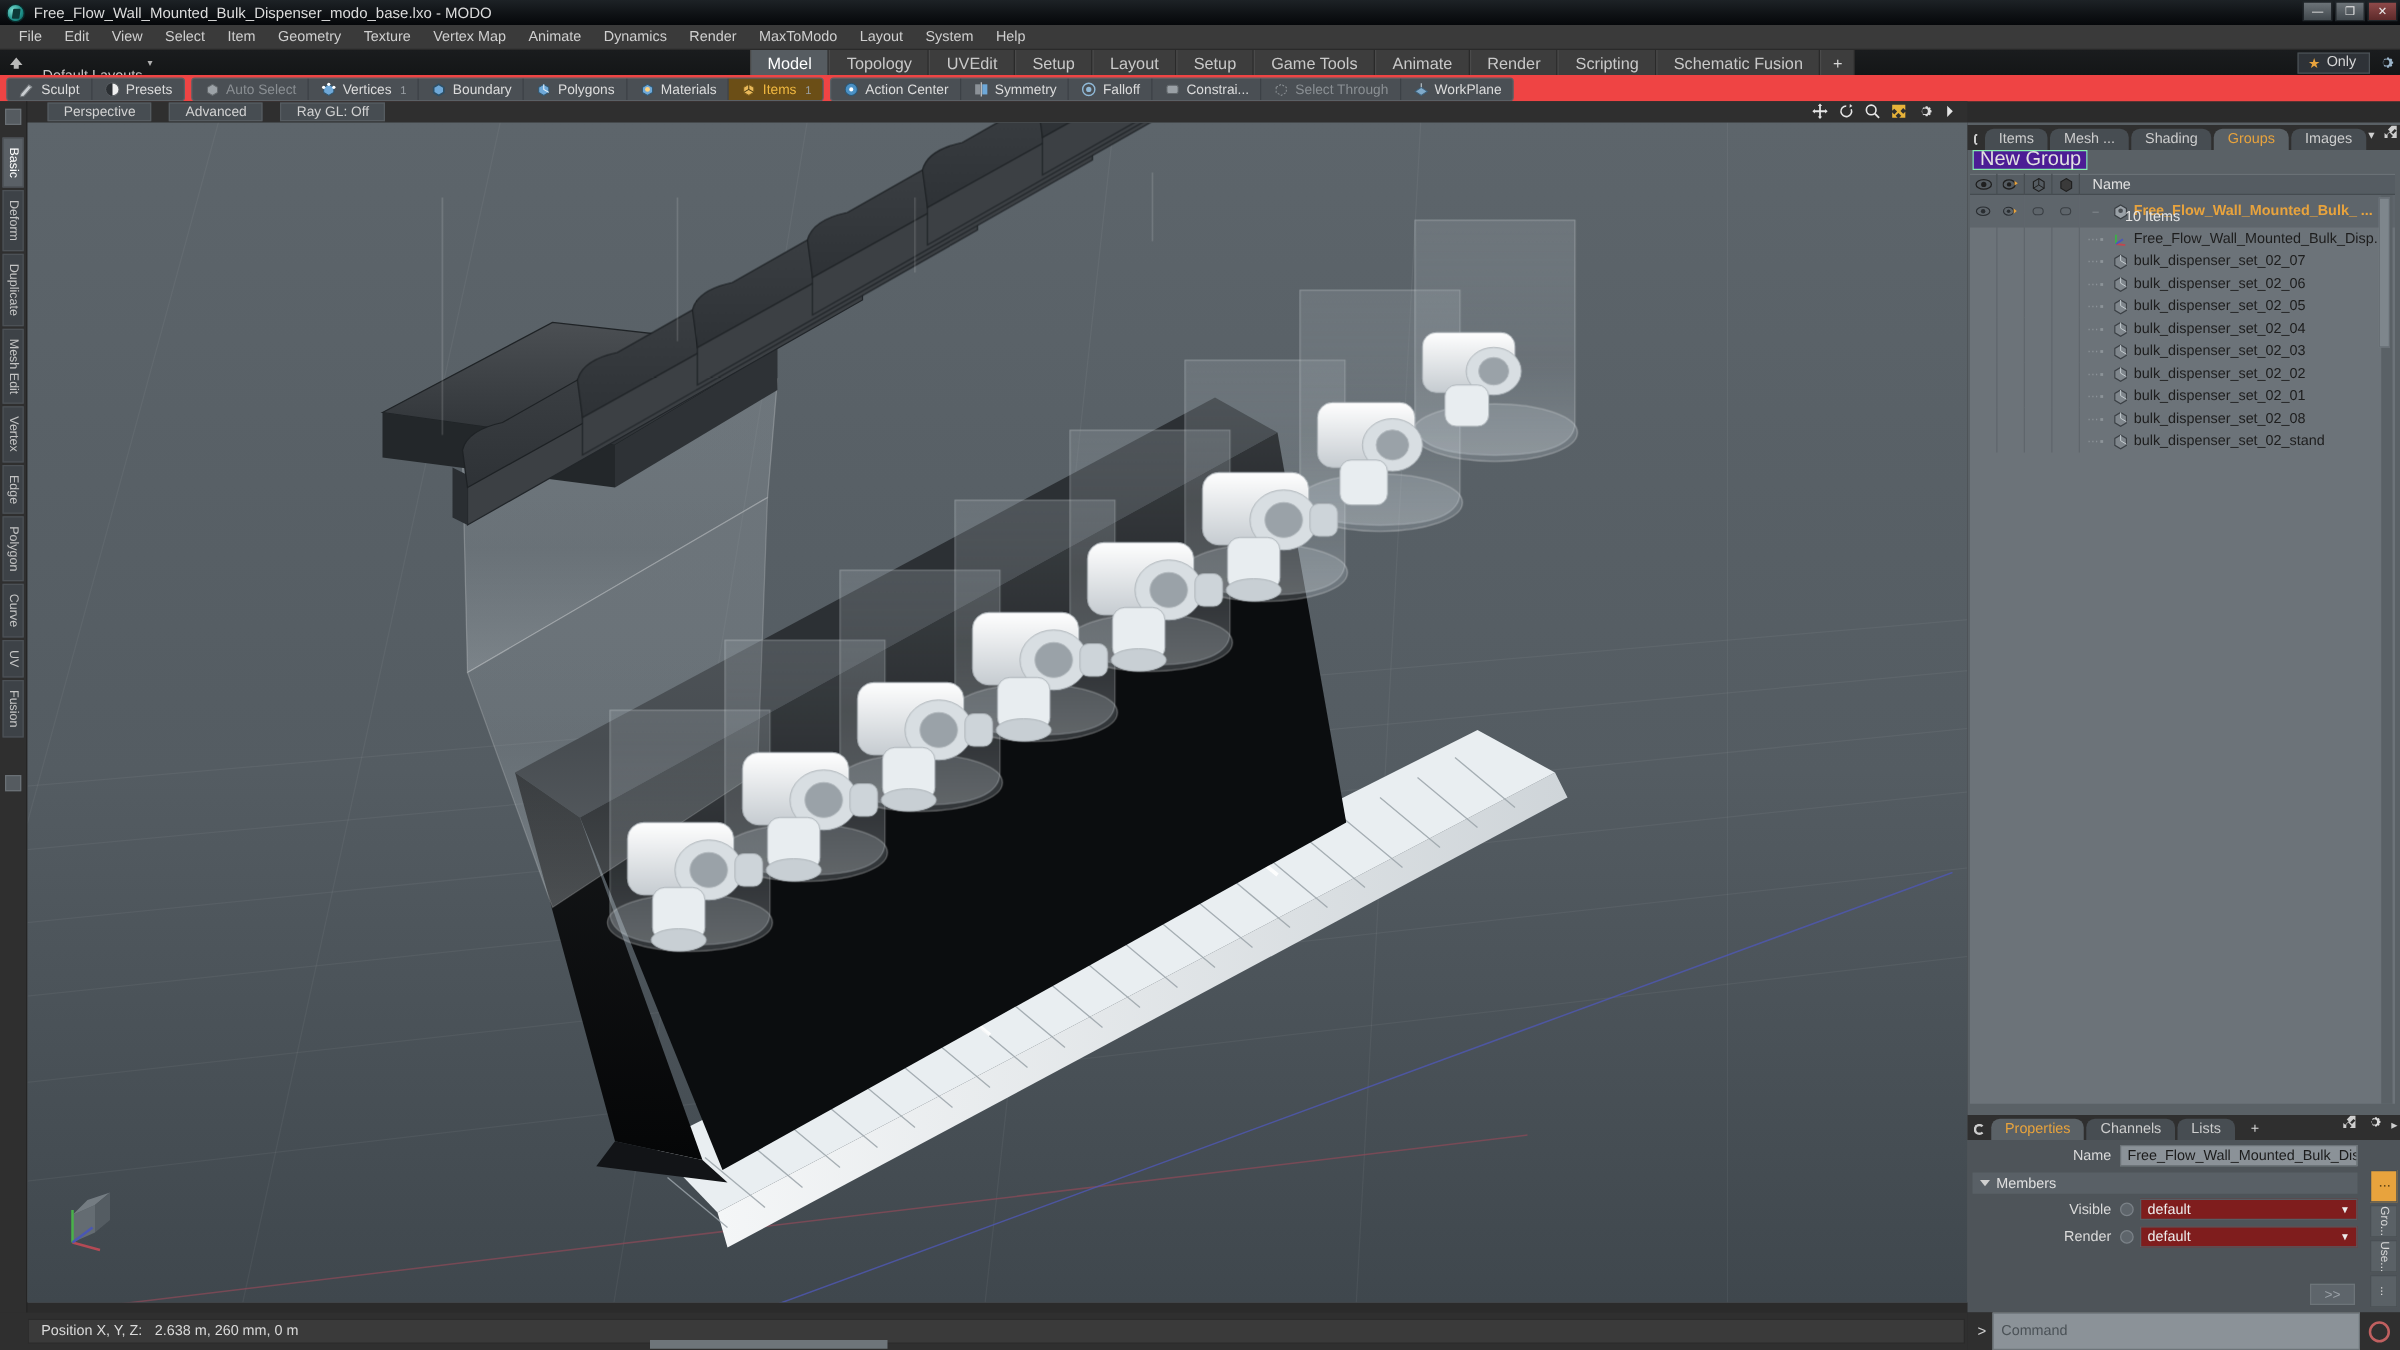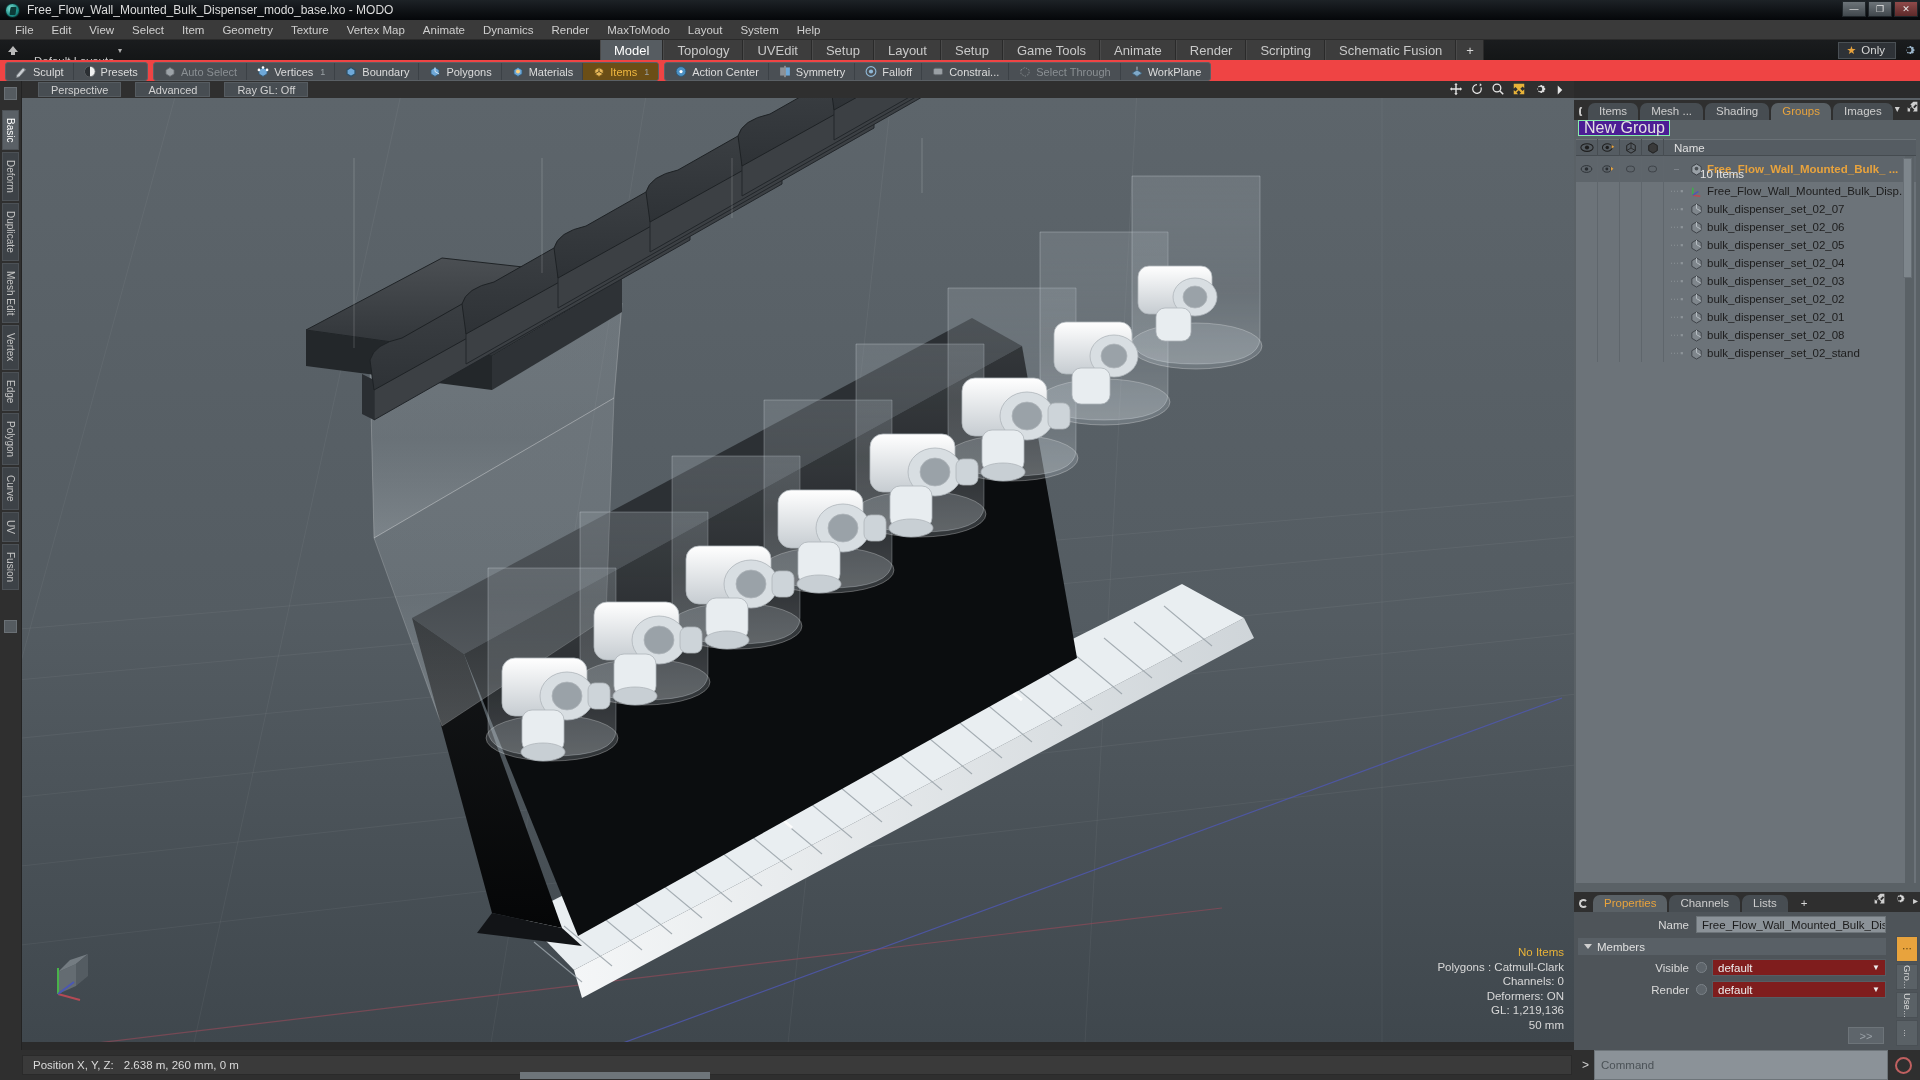--- a/index.html
+++ b/index.html
@@ -653,28 +653,20 @@
 
   <svg class="axis-gizmo" viewBox="0 0 60 60">
     <polygon points="8,52 8,30 26,22 26,44" fill="#6a7278" opacity="0.85"></polygon>
     <polygon points="8,30 20,18 38,12 26,22" fill="#7d858b" opacity="0.85"></polygon>
     <polygon points="26,22 38,12 38,34 26,44" fill="#565e64" opacity="0.9"></polygon>
     <line x1="8" y1="52" x2="8" y2="26" stroke="#49b24a" stroke-width="2"></line>
     <line x1="8" y1="52" x2="30" y2="58" stroke="#b44a55" stroke-width="2"></line>
     <line x1="8" y1="52" x2="24" y2="40" stroke="#4a57b4" stroke-width="2"></line>
   </svg>
 
-  <div class="vp-stats">
-    <div class="noitems">No Items</div>
-    <div>Polygons : Catmull-Clark</div>
-    <div>Channels: 0</div>
-    <div>Deformers: ON</div>
-    <div>GL: 1,219,136</div>
-    <div>50 mm</div>
-  </div>
 </div>
 
 <div class="rightpanel"></div>
 
 <div class="rp-tabsrow">
   <div class="rp-dot"></div>
   <div id="rp-tabs" style="display:flex;align-items:flex-end;">
       <div class="rp-tab">Items</div>
       <div class="rp-tab">Mesh ...</div>
       <div class="rp-tab">Shading</div>

